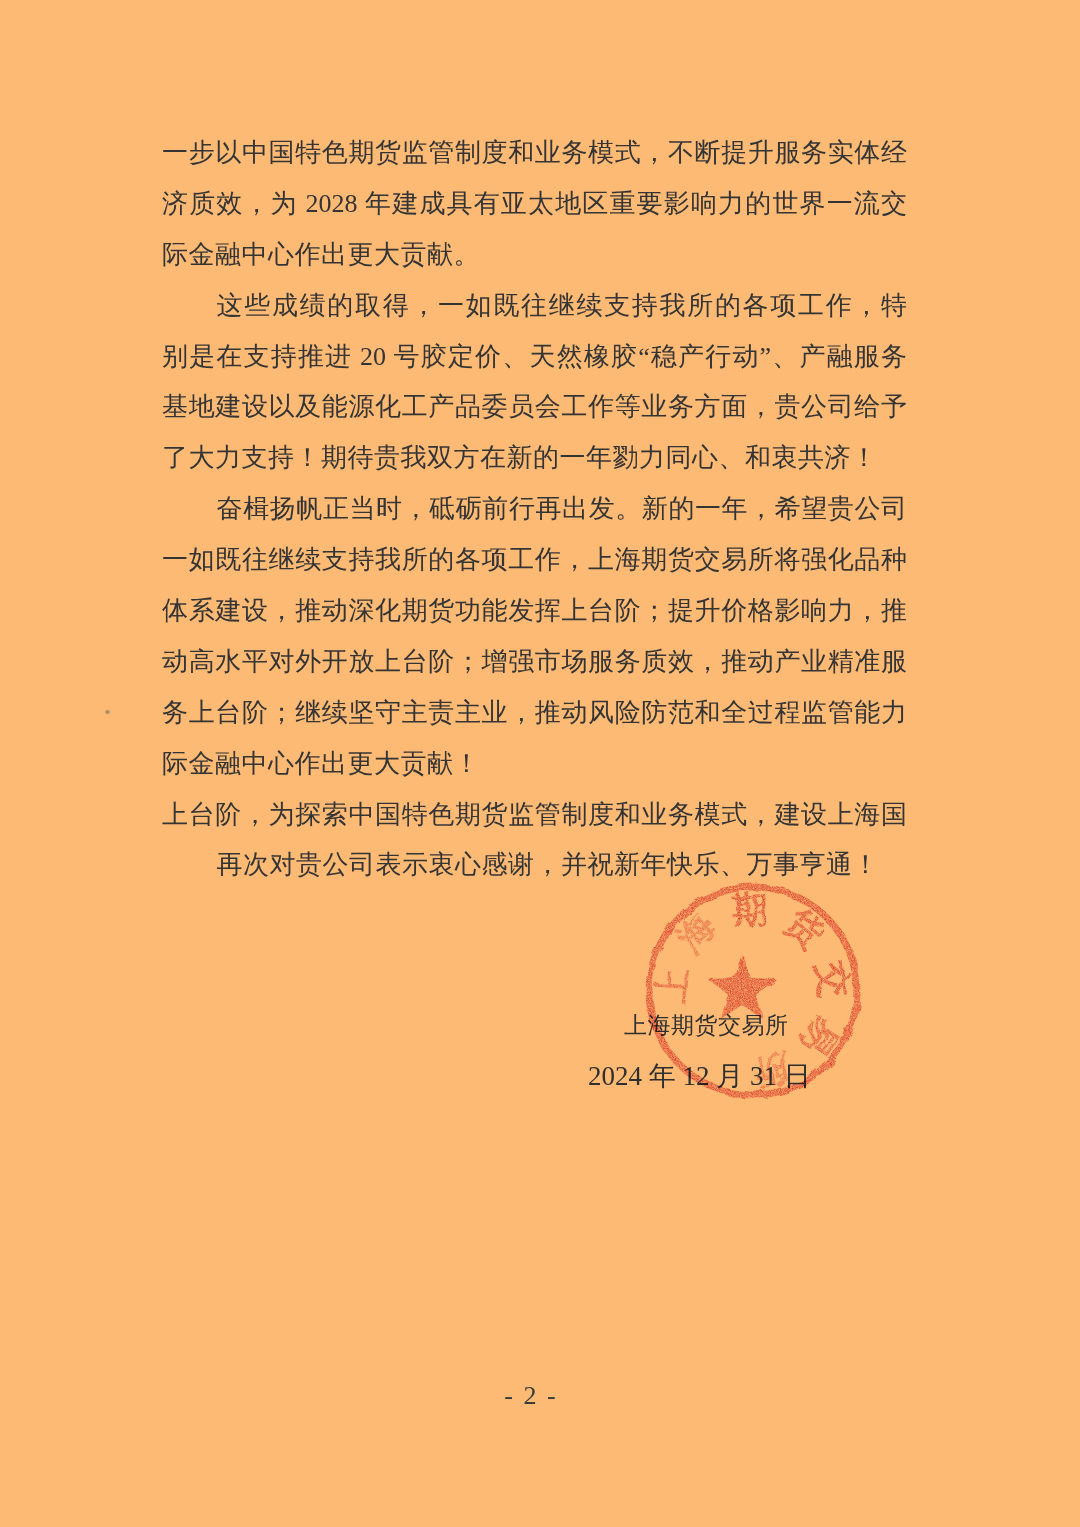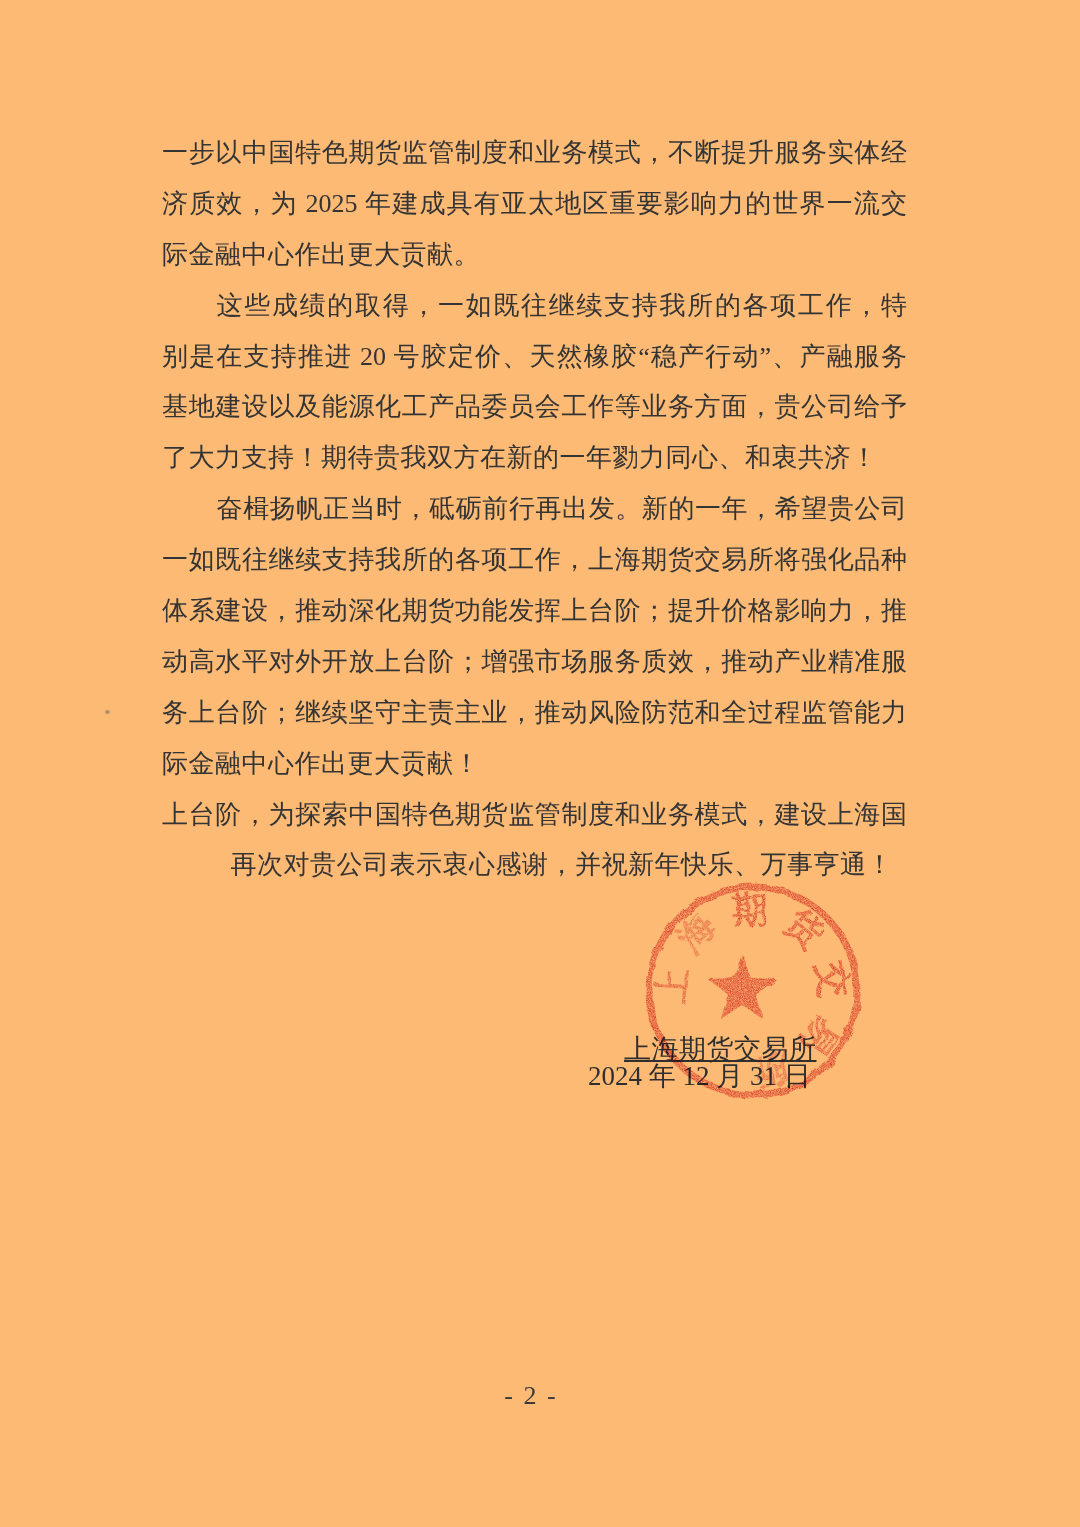--- a/index.html
+++ b/index.html
@@ -31,31 +31,29 @@
     letter-spacing: 0.5px;
   }
   .line.justify {
     white-space: normal;
     text-align: justify;
     text-align-last: justify;
     letter-spacing: 0;
   }
   .line.indent {
     text-indent: 2.1em;
-    text-align: center;
   }
   .sig-name {
     position: absolute;
     left: 624px;
-    top: 1031px;
-    font-size: 27px;
+    top: 1008px;
+    font-size: 23px;
     line-height: 36px;
     color: #2f2f2f;
     letter-spacing: 0.5px;
-    text-decoration: underline;
   }
   .sig-date {
     position: absolute;
     left: 588px;
     top: 1058px;
     font-size: 27px;
     line-height: 36px;
     color: #2f2f2f;
   }
   .seal {
@@ -93,21 +91,21 @@
     letter-spacing: 2px;
   }
 </style>
 </head>
 <body>
 
 <div class="page">
 
   <div class="body-text">
       <div class="line justify">一步以中国特色期货监管制度和业务模式，不断提升服务实体经</div>
-      <div class="line justify">济质效，为 2025 年建成具有亚太地区重要影响力的世界一流交</div>
+      <div class="line justify">济质效，为 2028 年建成具有亚太地区重要影响力的世界一流交</div>
       <div class="line">际金融中心作出更大贡献。</div>
       <div class="line indent justify">这些成绩的取得，一如既往继续支持我所的各项工作，特</div>
       <div class="line justify">别是在支持推进 20 号胶定价、天然橡胶“稳产行动”、产融服务</div>
       <div class="line justify">基地建设以及能源化工产品委员会工作等业务方面，贵公司给予</div>
       <div class="line">了大力支持！期待贵我双方在新的一年勠力同心、和衷共济！</div>
       <div class="line indent justify">奋楫扬帆正当时，砥砺前行再出发。新的一年，希望贵公司</div>
       <div class="line justify">一如既往继续支持我所的各项工作，上海期货交易所将强化品种</div>
       <div class="line justify">体系建设，推动深化期货功能发挥上台阶；提升价格影响力，推</div>
       <div class="line justify">动高水平对外开放上台阶；增强市场服务质效，推动产业精准服</div>
       <div class="line justify">务上台阶；继续坚守主责主业，推动风险防范和全过程监管能力</div>

